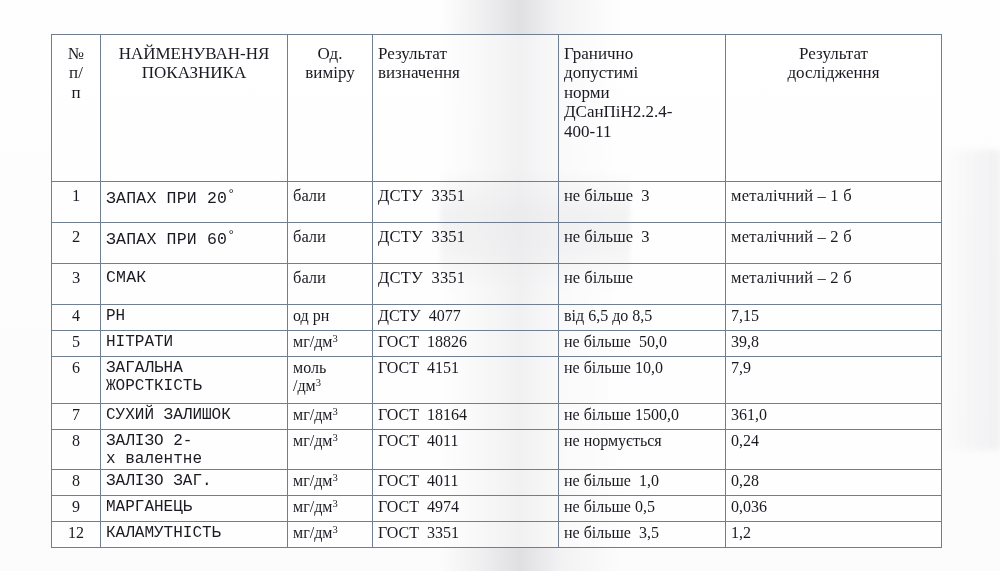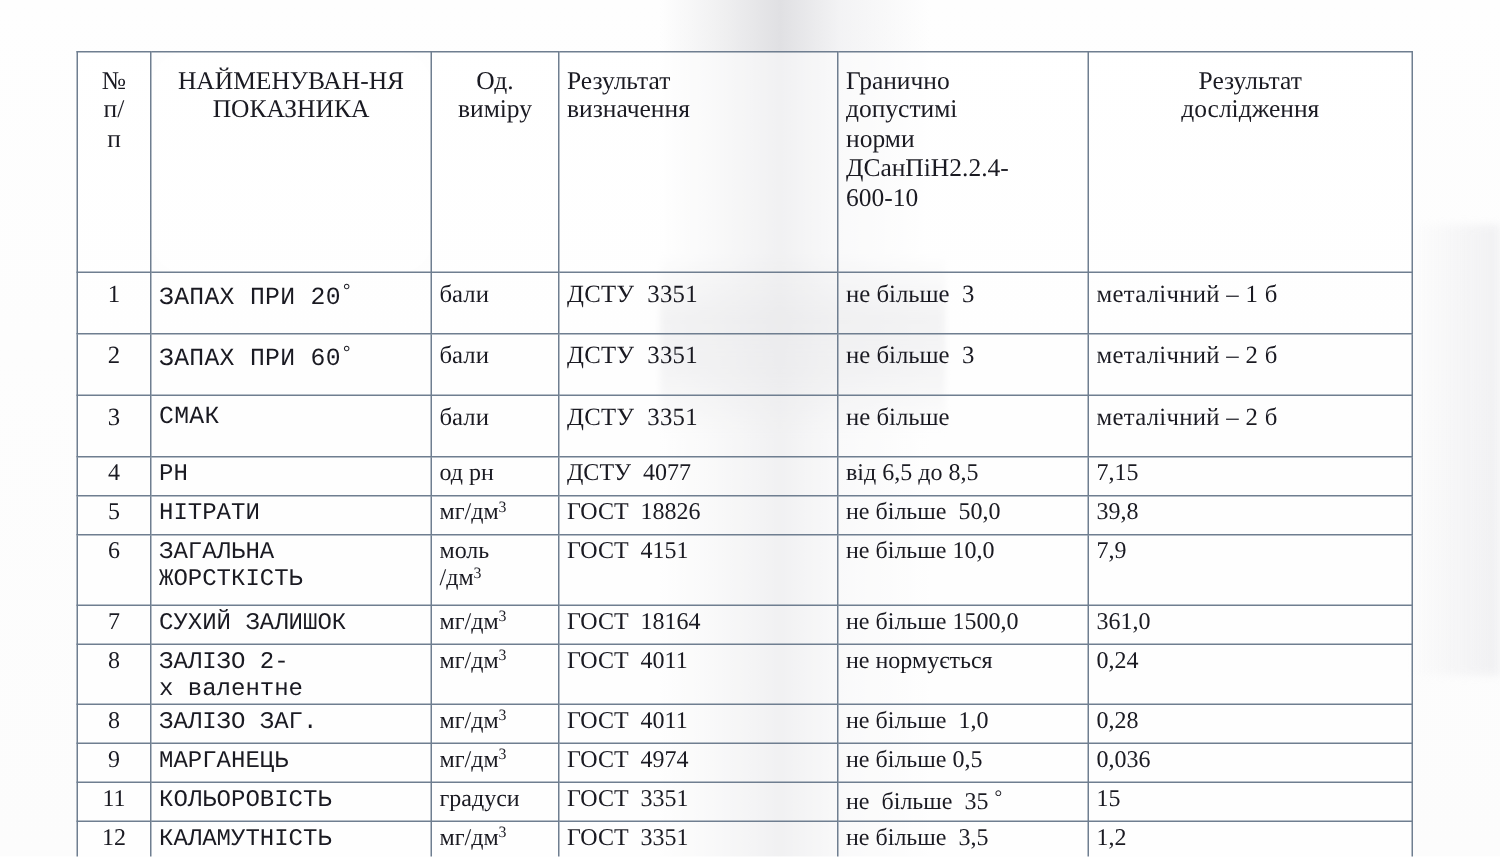--- a/index.html
+++ b/index.html
@@ -148,21 +148,21 @@
       </td>
       <td class="h-method">
         <span class="nm-line">Результат</span>
         <span class="nm-line">визначення</span>
       </td>
       <td class="h-norm">
         <span class="nm-line">Гранично</span>
         <span class="nm-line">допустимі</span>
         <span class="nm-line">норми</span>
         <span class="nm-line">ДСанПіН2.2.4-</span>
-        <span class="nm-line">600-10</span>
+        <span class="nm-line">400-11</span>
       </td>
       <td class="h-result">
         <span class="nm-line">Результат</span>
         <span class="nm-line">дослідження</span>
       </td>
     </tr>
   <tr class="tall">
         <td class="b-no">1</td>
         <td class="b-name">ЗАПАХ&nbsp;ПРИ&nbsp;20<span class="deg">°</span></td>
         <td class="b-unit">бали</td>
@@ -242,28 +242,20 @@
       </tr>
       <tr class="compact">
         <td class="b-no">9</td>
         <td class="b-name">МАРГАНЕЦЬ</td>
         <td class="b-unit">мг/дм<sup>3</sup></td>
         <td class="b-method">ГОСТ&nbsp;&nbsp;4974</td>
         <td class="b-norm">не&nbsp;більше&nbsp;0,5</td>
         <td class="b-result">0,036</td>
       </tr>
       <tr class="compact">
-        <td class="b-no">11</td>
-        <td class="b-name">КОЛЬОРОВІСТЬ</td>
-        <td class="b-unit">градуси</td>
-        <td class="b-method">ГОСТ&nbsp;&nbsp;3351</td>
-        <td class="b-norm">не&nbsp;&nbsp;більше&nbsp;&nbsp;35&nbsp;<span class="deg">°</span></td>
-        <td class="b-result">15</td>
-      </tr>
-      <tr class="compact">
         <td class="b-no">12</td>
         <td class="b-name">КАЛАМУТНІСТЬ</td>
         <td class="b-unit">мг/дм<sup>3</sup></td>
         <td class="b-method">ГОСТ&nbsp;&nbsp;3351</td>
         <td class="b-norm">не&nbsp;більше&nbsp;&nbsp;3,5</td>
         <td class="b-result">1,2</td>
       </tr>
     </tbody>
 </table>
 

